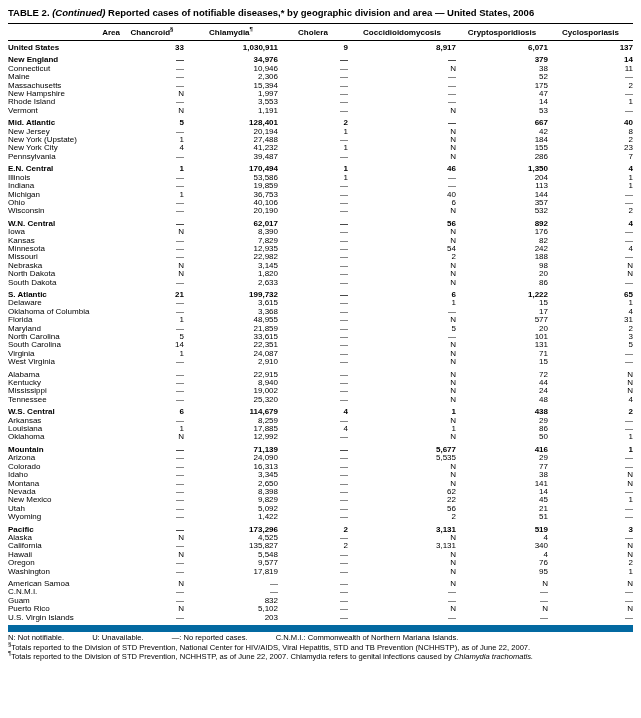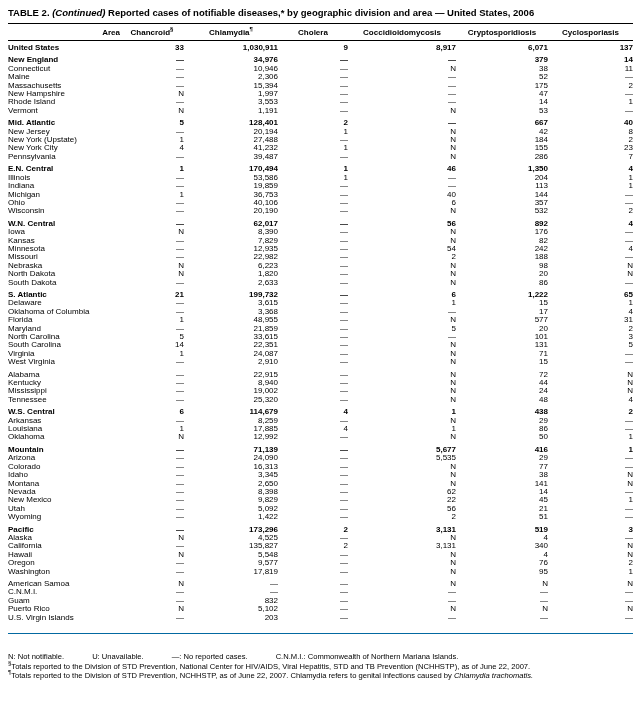--- a/index.html
+++ b/index.html
@@ -44,23 +44,23 @@
     white-space: nowrap;
     padding: 0;
     overflow: visible;
   }
   td.area { text-align: left; }
   tr.bold td { font-weight: bold; }
   tbody.group.gap tr:first-child td { padding-top: 4px; }
   tbody.group:first-of-type tr:first-child td { padding-top: 3px; }
   sup { font-size: 6px; vertical-align: super; line-height: 0; }
   .footnotes {
-    border-top: 1px solid #0369a1;
-    margin-top: 11px;
-    padding-top: 18px;
+    border-top: 7px solid #0369a1;
+    margin-top: 3px;
+    padding-top: 1px;
     font-size: 7.6px;
     line-height: 9.6px;
   }
   .legend span { margin-right: 28px; }
   .legend span:last-child { margin-right: 0; }
   .fn .i { font-style: italic; }
 </style>
 </head>
 <body>
 
@@ -314,21 +314,21 @@
           <td>—</td>
           <td>22,982</td>
           <td>—</td>
           <td>2</td>
           <td>188</td>
           <td>—</td>
         </tr>
         <tr>
           <td class="area">Nebraska</td>
           <td>N</td>
-          <td>6,223</td>
+          <td>3,145</td>
           <td>—</td>
           <td>N</td>
           <td>98</td>
           <td>N</td>
         </tr>
         <tr>
           <td class="area">North Dakota</td>
           <td>N</td>
           <td>1,820</td>
           <td>—</td>

